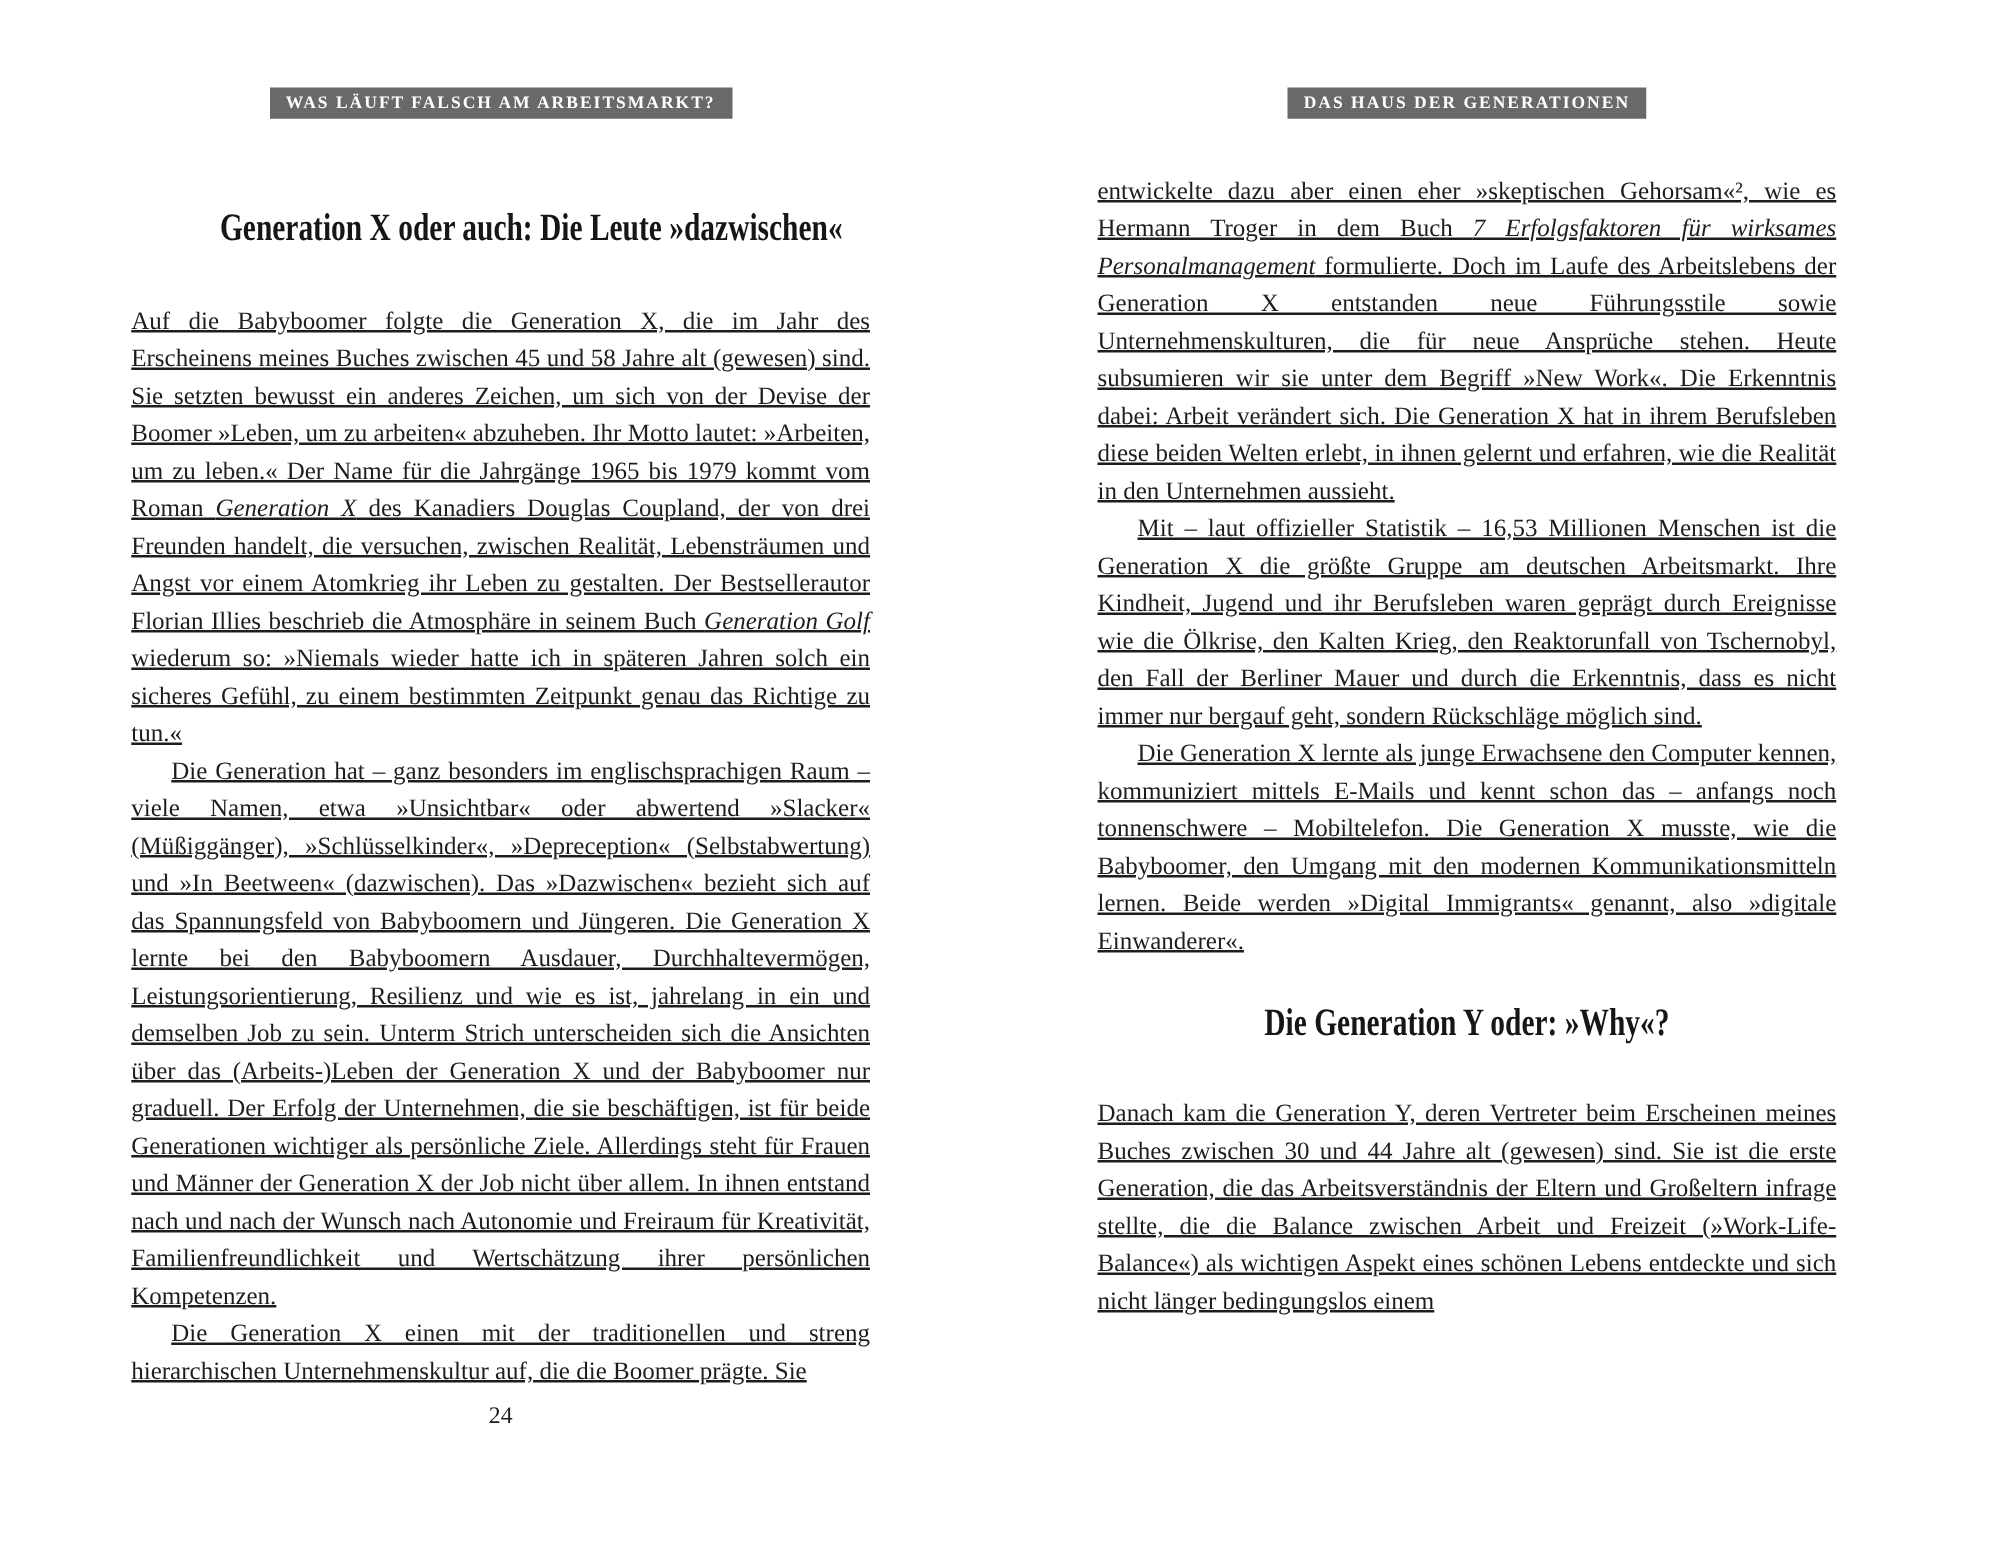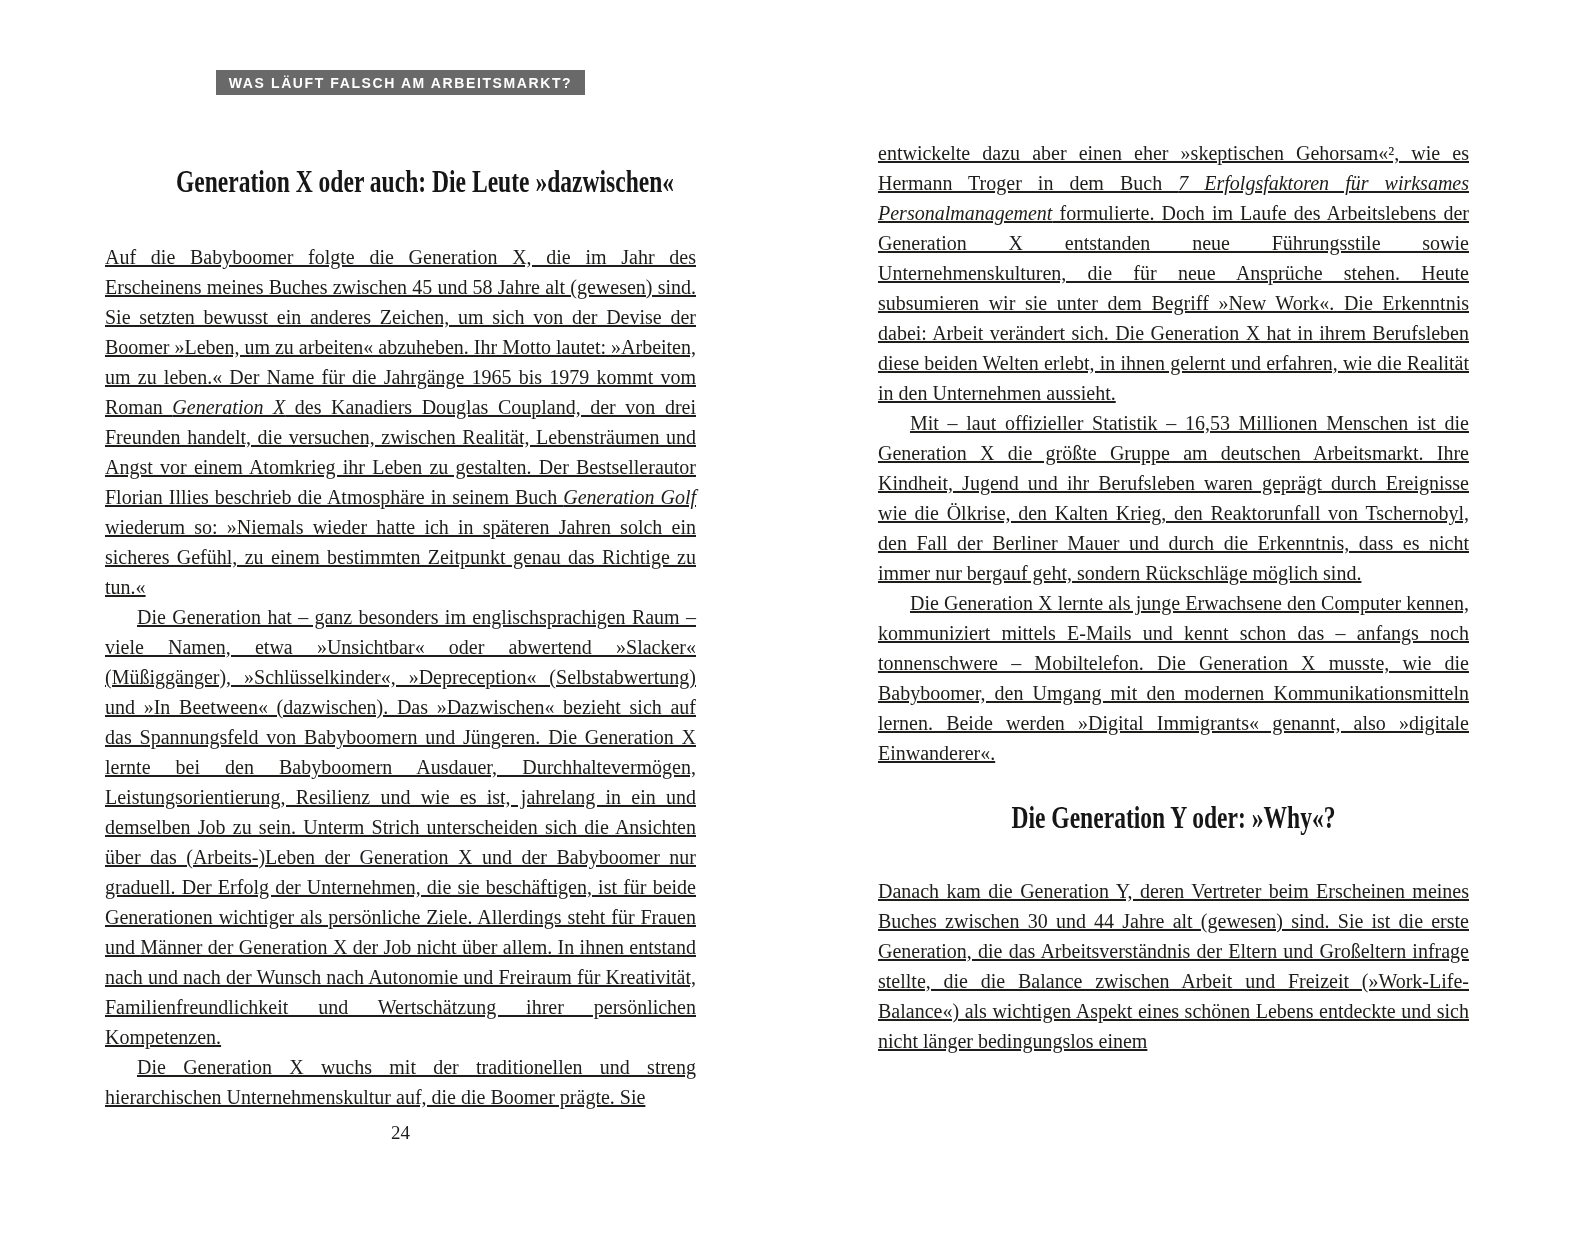--- a/index.html
+++ b/index.html
@@ -15,21 +15,21 @@
   }
   .page { position: absolute; top: 0; height: 100%; width: 591px; }
   .page-left  { left: 105px; }
   .page-right { left: 878px; }
 
   .running-head-wrap { position: absolute; top: 70px; left: 0; width: 100%; text-align: center; }
   .running-head {
     display: inline-block;
     background: #696969;
     color: #ffffff;
-    font-family: Liberation Sans, sans-serif;
+    font-family: Liberation Serif, serif;
     font-size: 14px;
     font-weight: bold;
     letter-spacing: 1.6px;
     padding: 5px 13px 4px 13px;
     white-space: nowrap;
   }
 
   .page-content { position: absolute; top: 138px; left: 0; width: 100%; }
 
   .chapter-heading {
@@ -75,27 +75,30 @@
 
   <section class="page page-left">
     <div class="running-head-wrap">
       <span class="running-head">WAS LÄUFT FALSCH AM ARBEITSMARKT?</span>
     </div>
     <div class="page-content">
       <h2 class="chapter-heading">Generation X oder auch: Die Leute »dazwischen«</h2>
       <div class="body-text" lang="de">
           <p class="para"><span>Auf die Babyboomer folgte die Generation X, die im Jahr des Erscheinens meines Buches zwischen 45 und 58 Jahre alt (gewesen) sind. Sie setzten bewusst ein anderes Zeichen, um sich von der Devise der Boomer »Leben, um zu arbeiten« abzuheben. Ihr Motto lautet: »Arbeiten, um zu leben.« Der Name für die Jahrgänge 1965 bis 1979 kommt vom Roman </span><em>Generation X</em><span> des Kanadiers Douglas Coupland, der von drei Freunden handelt, die versuchen, zwischen Realität, Lebensträumen und Angst vor einem Atomkrieg ihr Leben zu gestalten. Der Bestsellerautor Florian Illies beschrieb die Atmosphäre in seinem Buch </span><em>Generation Golf</em><span> wiederum so: »Niemals wieder hatte ich in späteren Jahren solch ein sicheres Gefühl, zu einem bestimmten Zeitpunkt genau das Richtige zu tun.«</span></p>
           <p class="para indent"><span>Die Generation hat – ganz besonders im englischsprachigen Raum – viele Namen, etwa »Unsichtbar« oder abwertend »Slacker« (Müßiggänger), »Schlüsselkinder«, »Depreception« (Selbstabwertung) und »In Beetween« (dazwischen). Das »Dazwischen« bezieht sich auf das Spannungsfeld von Babyboomern und Jüngeren. Die Generation X lernte bei den Babyboomern Ausdauer, Durchhaltevermögen, Leistungsorientierung, Resilienz und wie es ist, jahrelang in ein und demselben Job zu sein. Unterm Strich unterscheiden sich die Ansichten über das (Arbeits-)Leben der Generation X und der Babyboomer nur graduell. Der Erfolg der Unternehmen, die sie beschäftigen, ist für beide Generationen wichtiger als persönliche Ziele. Allerdings steht für Frauen und Männer der Generation X der Job nicht über allem. In ihnen entstand nach und nach der Wunsch nach Autonomie und Freiraum für Kreativität, Familienfreundlichkeit und Wertschätzung ihrer persönlichen Kompetenzen.</span></p>
-          <p class="para indent"><span>Die Generation X wuchs mit der traditionellen und streng hierarchischen Unternehmenskultur auf, die die Boomer prägte. Sie</span></p>
+          <p class="para indent"><span>Die Generation X einen mit der traditionellen und streng hierarchischen Unternehmenskultur auf, die die Boomer prägte. Sie</span></p>
         </div>
     </div>
     <div class="page-number">24</div>
   </section>
 
   <section class="page page-right">
+    <div class="running-head-wrap">
+      <span class="running-head">DAS HAUS DER GENERATIONEN</span>
+    </div>
     <div class="page-content">
       <div class="body-text" lang="de">
           <p class="para"><span>entwickelte dazu aber einen eher »skeptischen Gehorsam«², wie es Hermann Troger in dem Buch </span><em>7 Erfolgsfaktoren für wirksames Personalmanagement</em><span> formulierte. Doch im Laufe des Arbeitslebens der Generation X entstanden neue Führungsstile sowie Unternehmenskulturen, die für neue Ansprüche stehen. Heute subsumieren wir sie unter dem Begriff »New Work«. Die Erkenntnis dabei: Arbeit verändert sich. Die Generation X hat in ihrem Berufsleben diese beiden Welten erlebt, in ihnen gelernt und erfahren, wie die Realität in den Unternehmen aussieht.</span></p>
           <p class="para indent"><span>Mit – laut offizieller Statistik – 16,53 Millionen Menschen ist die Generation X die größte Gruppe am deutschen Arbeitsmarkt. Ihre Kindheit, Jugend und ihr Berufsleben waren geprägt durch Ereignisse wie die Ölkrise, den Kalten Krieg, den Reaktorunfall von Tschernobyl, den Fall der Berliner Mauer und durch die Erkenntnis, dass es nicht immer nur bergauf geht, sondern Rückschläge möglich sind.</span></p>
           <p class="para indent"><span>Die Generation X lernte als junge Erwachsene den Computer kennen, kommuniziert mittels E-Mails und kennt schon das – anfangs noch tonnenschwere – Mobiltelefon. Die Generation X musste, wie die Babyboomer, den Umgang mit den modernen Kommunikationsmitteln lernen. Beide werden »Digital Immigrants« genannt, also »digitale Einwanderer«.</span></p>
         </div>
       <h2 class="chapter-heading mid">Die Generation Y oder: »Why«?</h2>
       <div class="body-text" lang="de">
           <p class="para"><span>Danach kam die Generation Y, deren Vertreter beim Erscheinen meines Buches zwischen 30 und 44 Jahre alt (gewesen) sind. Sie ist die erste Generation, die das Arbeitsverständnis der Eltern und Großeltern infrage stellte, die die Balance zwischen Arbeit und Freizeit (»Work-Life-Balance«) als wichtigen Aspekt eines schönen Lebens entdeckte und sich nicht länger bedingungslos einem</span></p>
         </div>

